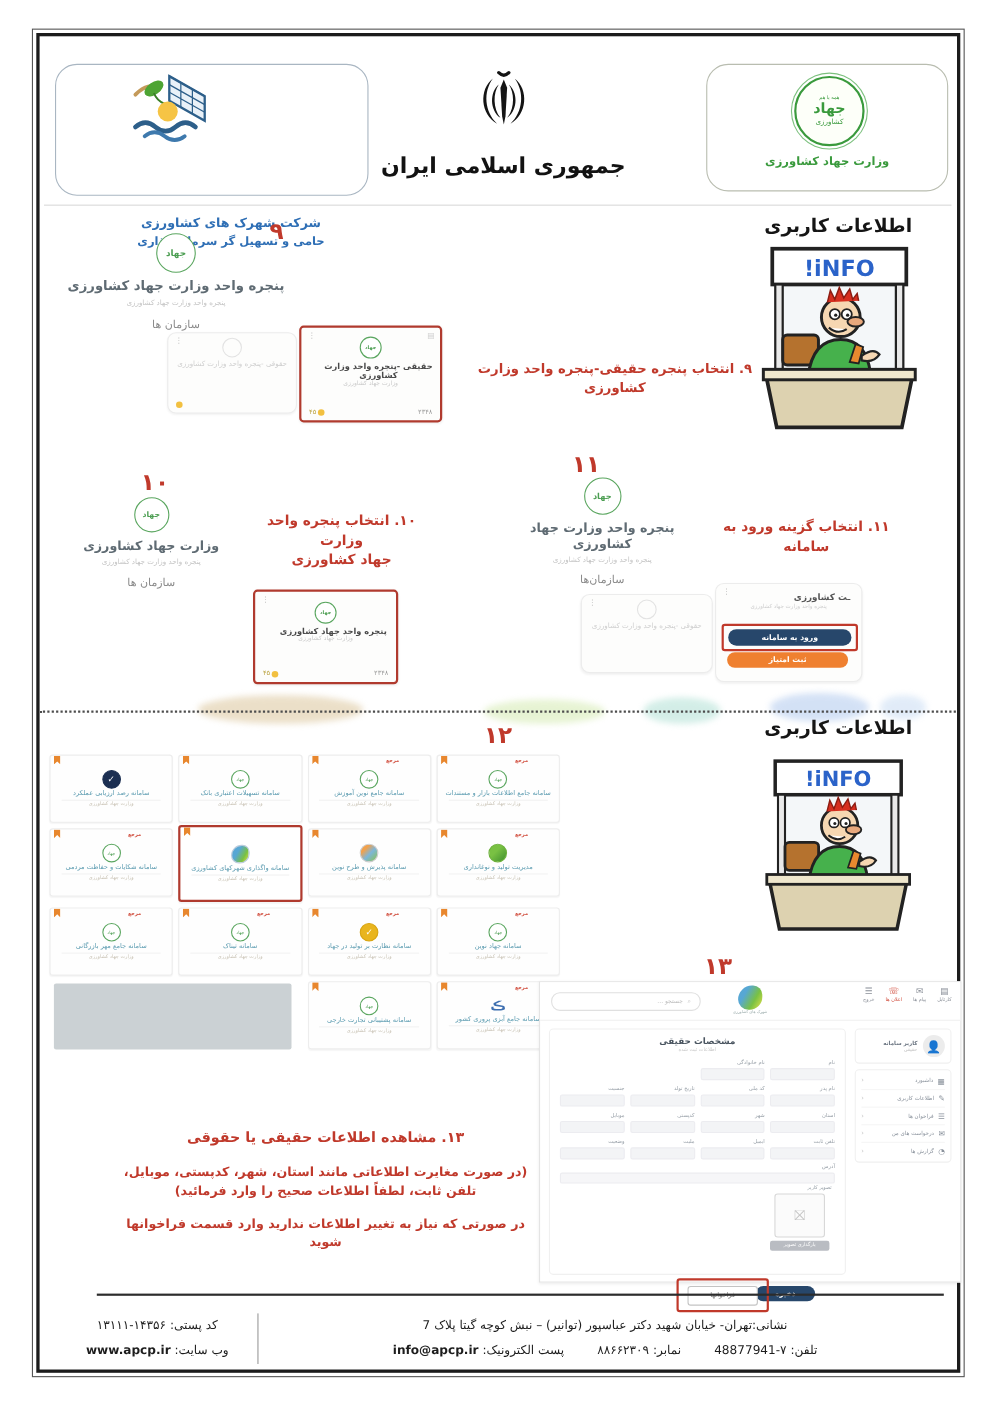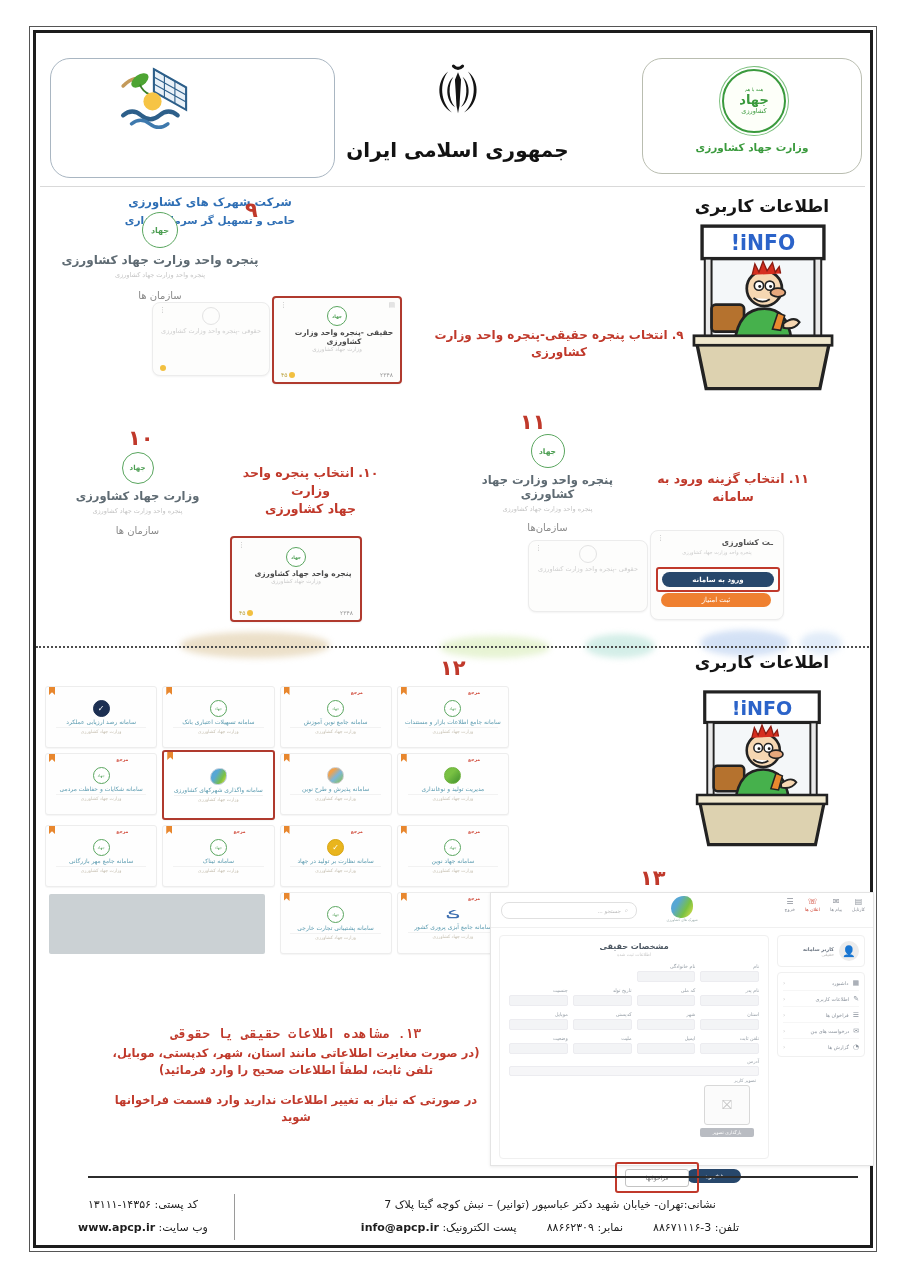--- a/index.html
+++ b/index.html
@@ -48,21 +48,21 @@
   .mc-title.faded{color:#cfcfcf;font-weight:normal;}
   .mc-sub{font-size:5.5px;color:#c9c9c9;text-align:center;}
   .mc-foot{position:absolute;bottom:4px;left:7px;right:7px;display:flex;justify-content:space-between;align-items:center;}
   .views{font-size:6px;color:#9a9a9a;}
   .rate{font-size:6px;color:#b9a13d;display:flex;align-items:center;gap:2px;}
   .ydot{width:6px;height:6px;border-radius:50%;background:#f2c040;display:inline-block;}
   .ring-faded{width:16px;height:16px;border:1px solid #e3e3e3;border-radius:50%;margin:4px auto 2px;}
   
   .navy-btn{background:#27476b;color:#fff;border-radius:8px;font-size:7px;font-weight:bold;
      display:flex;align-items:center;justify-content:center;}
-  .orange-btn{background:#ef8030;color:#fff;border-radius:8px;font-size:7px;font-weight:normal;
+  .orange-btn{background:#ef8030;color:#fff;border-radius:8px;font-size:7px;font-weight:bold;
      display:flex;align-items:center;justify-content:center;}
   .red-outline{border:2px solid #c0392b;}
   
   .dotline{left:36px;top:646px;width:833px;border-top:2px dotted #4d4d4d;}
   .blob{border-radius:50%;filter:blur(3px);opacity:.5;}
   
   #app-grid{left:45px;top:686px;width:464px;display:grid;grid-template-columns:repeat(4,1fr);gap:5px;}
   .app-card{position:relative;height:56px;background:#fefefe;border:1px solid #ededed;border-radius:3px;
      display:flex;flex-direction:column;align-items:center;justify-content:center;gap:1px;padding:2px;box-shadow:0 1px 1px rgba(0,0,0,.04);}
   .app-card.hl{border:2px solid #b03a2e;height:62px;margin-top:-3px;z-index:2;background:#fff;}
@@ -123,21 +123,21 @@
   .sp-name{font-size:5px;color:#6a7480;font-weight:bold;}
   .sp-sub{font-size:4.5px;color:#c2c2c2;}
   .sp-menu{margin-top:5px;border:1px solid #f0f0f0;border-radius:4px;background:#fff;padding:2px 5px;}
   .sm-row{display:flex;align-items:center;gap:4px;height:15px;border-bottom:1px solid #f6f6f6;color:#8a929c;}
   .sm-row:last-child{border-bottom:none;}
   .sm-ic{font-size:7px;}
   .sm-lb{font-size:5px;flex:1;}
   .sm-ch{font-size:6px;color:#c5c5c5;}
   
   .cap13{left:100px;top:1026px;width:392px;}
-  .cap13 .l1{font-size:13px;margin-bottom:0;font-family:Liberation Mono, monospace;}
+  .cap13 .l1{font-size:13px;margin-bottom:12px;}
   .cap13 .l2{font-size:11.5px;}
   .cap13 .l3{font-size:11.5px;margin-top:14px;}
   
   .foot-rule{left:88px;top:1176px;width:770px;height:2px;background:#2c2c2c;}
   .foot-page{left:88px;top:1181px;width:770px;text-align:center;font-size:10.5px;color:#222;}
   .foot-left1{left:58px;top:1198px;width:170px;text-align:center;font-size:11px;color:#1d1d1d;}
   .foot-left2{left:58px;top:1221px;width:170px;text-align:center;font-size:11px;color:#1d1d1d;}
   .foot-vline{left:234px;top:1194px;width:1px;height:46px;background:#9a9a9a;}
   .foot-addr{left:244px;top:1198px;width:612px;text-align:center;font-size:11px;color:#1d1d1d;}
   .foot-contacts{left:244px;top:1221px;width:612px;display:flex;justify-content:center;gap:30px;font-size:11px;color:#1d1d1d;}
@@ -560,19 +560,19 @@
   </div>
 
   <div class="abs foot-rule"></div>
   <div class="abs foot-left1">کد پستی: ۱۴۳۵۶-۱۳۱۱۱</div>
   <div class="abs foot-left2">
     <span>وب سایت:</span> <span class="ltr">www.apcp.ir</span>
   </div>
   <div class="abs foot-vline"></div>
   <div class="abs foot-addr">نشانی:تهران- خیابان شهید دکتر عباسپور (توانیر) – نبش کوچه گیتا پلاک  7</div>
   <div class="abs foot-contacts">
-    <span>تلفن: 3-۸۸۶۷۱۱۱۶</span>
+    <span>تلفن: ۷-48877941</span>
     <span>نمابر: ۸۸۶۶۲۳۰۹</span>
     <span>
       <span>پست الکترونیک:</span> <span class="ltr">info@apcp.ir</span>
     </span>
   </div>
 </div>
 
 </body></html>

